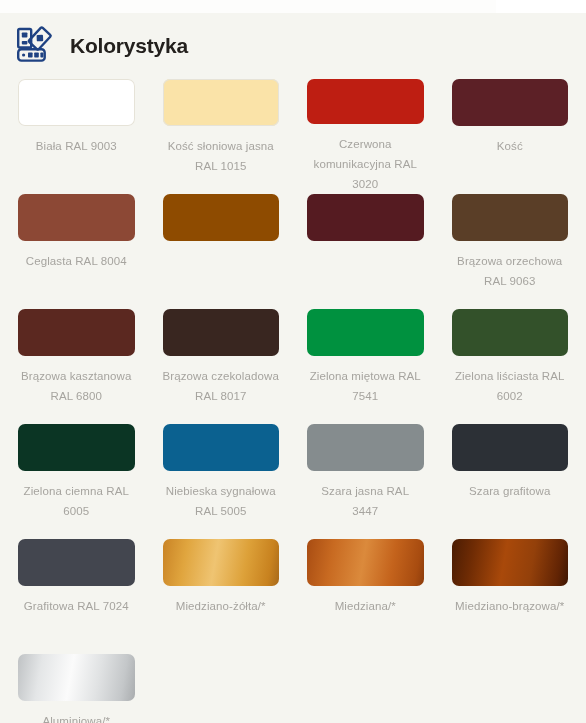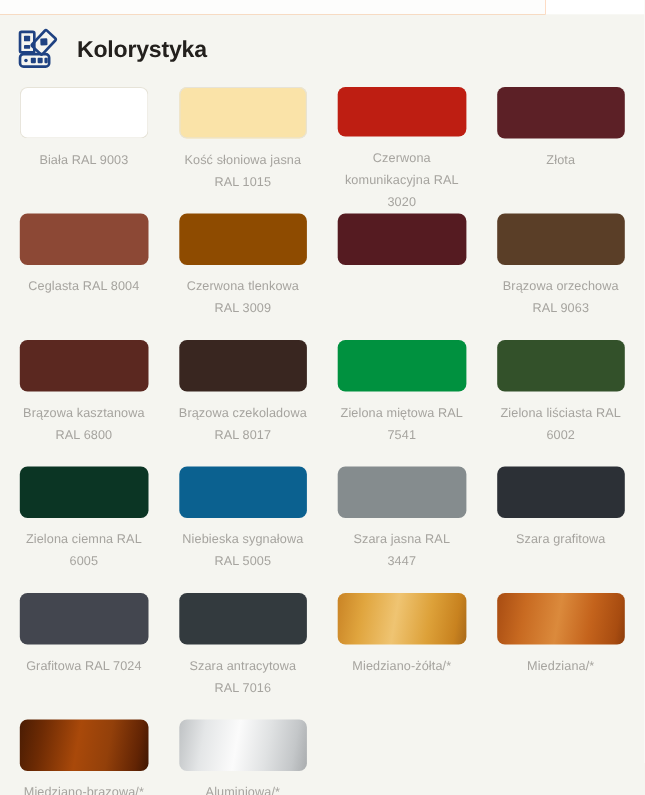--- a/index.html
+++ b/index.html
@@ -140,29 +140,28 @@
         <div class="cell">
           <div class="swatch bordered" style="background: rgb(250, 227, 168);"></div>
           <div class="caption">Kość słoniowa jasna RAL 1015</div>
         </div>
         <div class="cell">
           <div class="swatch" style="background: rgb(190, 30, 18);"></div>
           <div class="caption">Czerwona komunikacyjna RAL 3020</div>
         </div>
         <div class="cell">
           <div class="swatch" style="background: rgb(92, 32, 38);"></div>
-          <div class="caption">Złota</div>
+          <div class="caption">Kość</div>
         </div>
         <div class="cell">
           <div class="swatch" style="background: rgb(140, 72, 53);"></div>
           <div class="caption">Ceglasta RAL 8004</div>
         </div>
         <div class="cell">
           <div class="swatch" style="background: rgb(142, 75, 0);"></div>
-          <div class="caption">Czerwona tlenkowa RAL 3009</div>
         </div>
         <div class="cell">
           <div class="swatch" style="background: rgb(85, 27, 33);"></div>
         </div>
         <div class="cell">
           <div class="swatch" style="background: rgb(90, 62, 39);"></div>
           <div class="caption">Brązowa orzechowa RAL 9063</div>
         </div>
         <div class="cell">
           <div class="swatch" style="background: rgb(91, 40, 32);"></div>
@@ -194,24 +193,20 @@
         </div>
         <div class="cell">
           <div class="swatch" style="background: rgb(44, 48, 54);"></div>
           <div class="caption">Szara grafitowa</div>
         </div>
         <div class="cell">
           <div class="swatch" style="background: rgb(67, 70, 79);"></div>
           <div class="caption">Grafitowa RAL 7024</div>
         </div>
         <div class="cell">
-          <div class="swatch" style="background: rgb(51, 58, 62);"></div>
-          <div class="caption">Szara antracytowa RAL 7016</div>
-        </div>
-        <div class="cell">
           <div class="swatch" style="background: linear-gradient(100deg, rgb(201, 131, 37) 0%, rgb(224, 165, 62) 20%, rgb(239, 196, 114) 45%, rgb(221, 161, 57) 70%, rgb(200, 130, 31) 90%, rgb(168, 105, 26) 100%);"></div>
           <div class="caption">Miedziano-żółta/*</div>
         </div>
         <div class="cell">
           <div class="swatch" style="background: linear-gradient(100deg, rgb(168, 76, 18) 0%, rgb(200, 106, 33) 22%, rgb(219, 138, 60) 48%, rgb(196, 99, 28) 72%, rgb(168, 76, 16) 92%, rgb(140, 60, 11) 100%);"></div>
           <div class="caption">Miedziana/*</div>
         </div>
         <div class="cell">
           <div class="swatch" style="background: linear-gradient(100deg, rgb(74, 28, 3) 0%, rgb(110, 43, 4) 18%, rgb(169, 73, 10) 45%, rgb(147, 64, 10) 68%, rgb(98, 36, 4) 90%, rgb(62, 22, 2) 100%);"></div>
           <div class="caption">Miedziano-brązowa/*</div>

